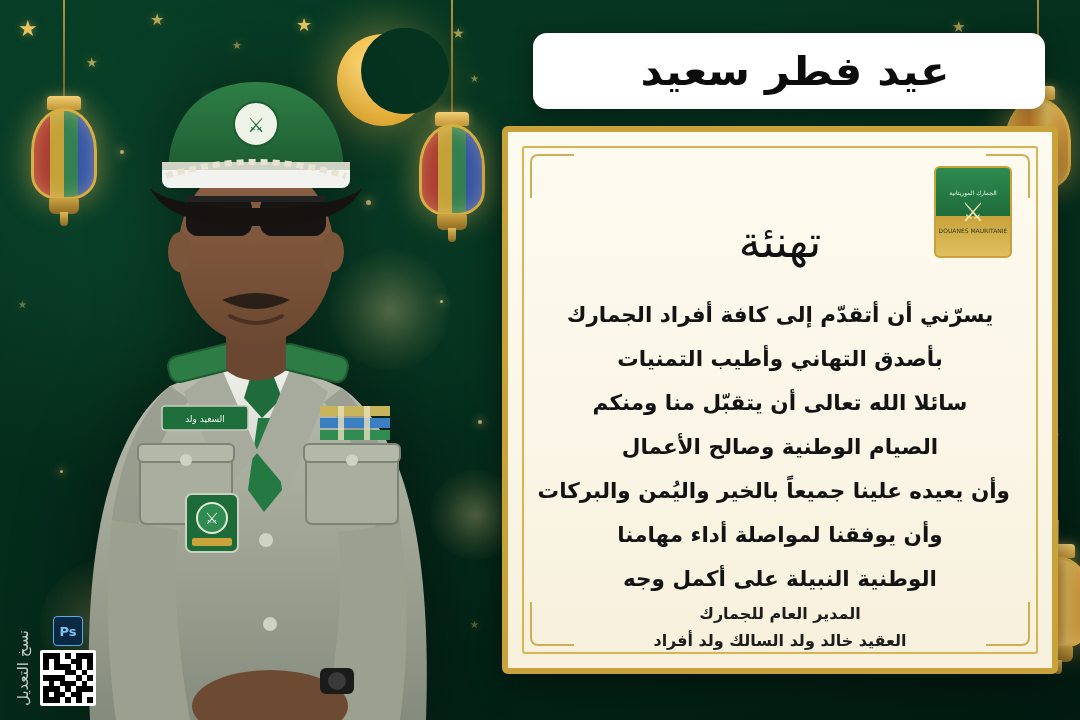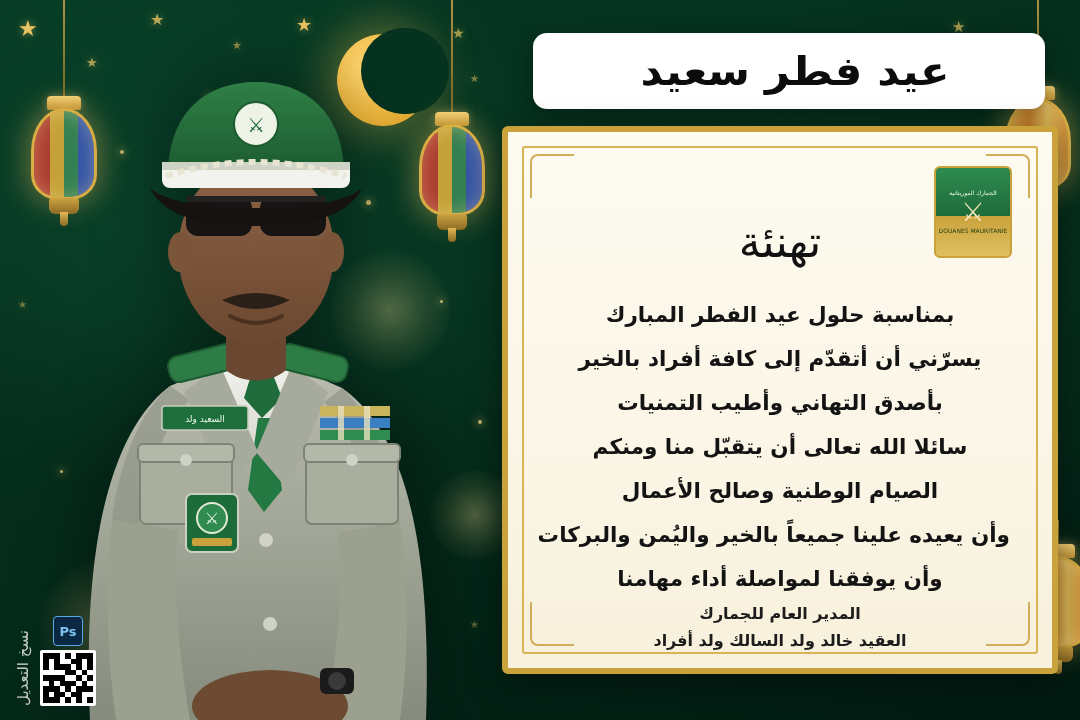--- a/index.html
+++ b/index.html
@@ -454,27 +454,27 @@
 
       <div id="emblem">
         <span class="em-top">الجمارك الموريتانية</span>
         <span class="em-mid">⚔</span>
         <span class="em-bot">DOUANES MAURITANIE</span>
       </div>
 
       <h1 id="card-title">تهنئة</h1>
 
       <div id="card-body">
-        <div class="line">بمناسبة حلول عيد الفطر المبارك</div>
-        <div class="line">يسرّني أن أتقدّم إلى كافة أفراد بالخير</div>
+        <div class="line">يسرّني أن أتقدّم إلى كافة أفراد الجمارك</div>
         <div class="line">بأصدق التهاني وأطيب التمنيات</div>
         <div class="line">سائلا الله تعالى أن يتقبّل منا ومنكم</div>
         <div class="line">الصيام الوطنية وصالح الأعمال</div>
         <div class="line">وأن يعيده علينا جميعاً بالخير واليُمن والبركات</div>
         <div class="line">وأن يوفقنا لمواصلة أداء مهامنا</div>
+        <div class="line">الوطنية النبيلة على أكمل وجه</div>
       </div>
 
       <div id="signature">
         <div>المدير العام للجمارك</div>
         <div>العقيد خالد ولد السالك ولد أفراد</div>
       </div>
     </div>
   </div>
 
   <div id="watermark">

